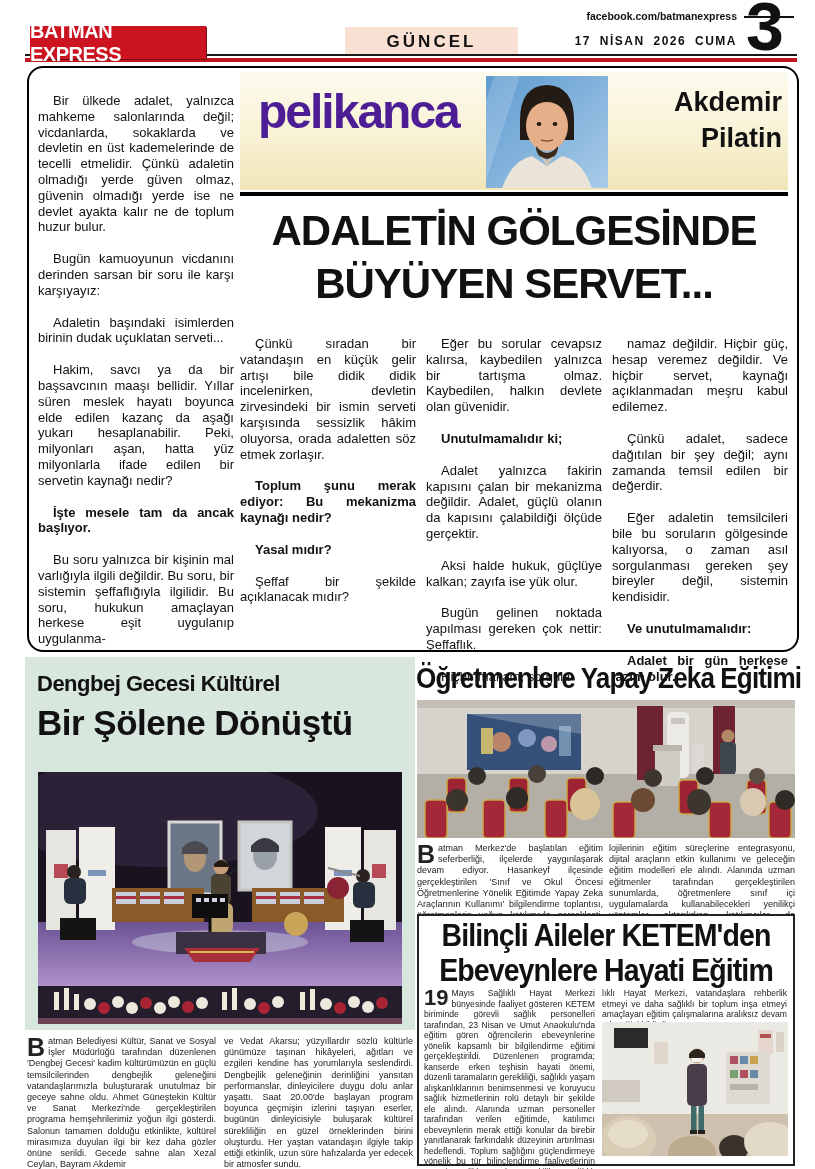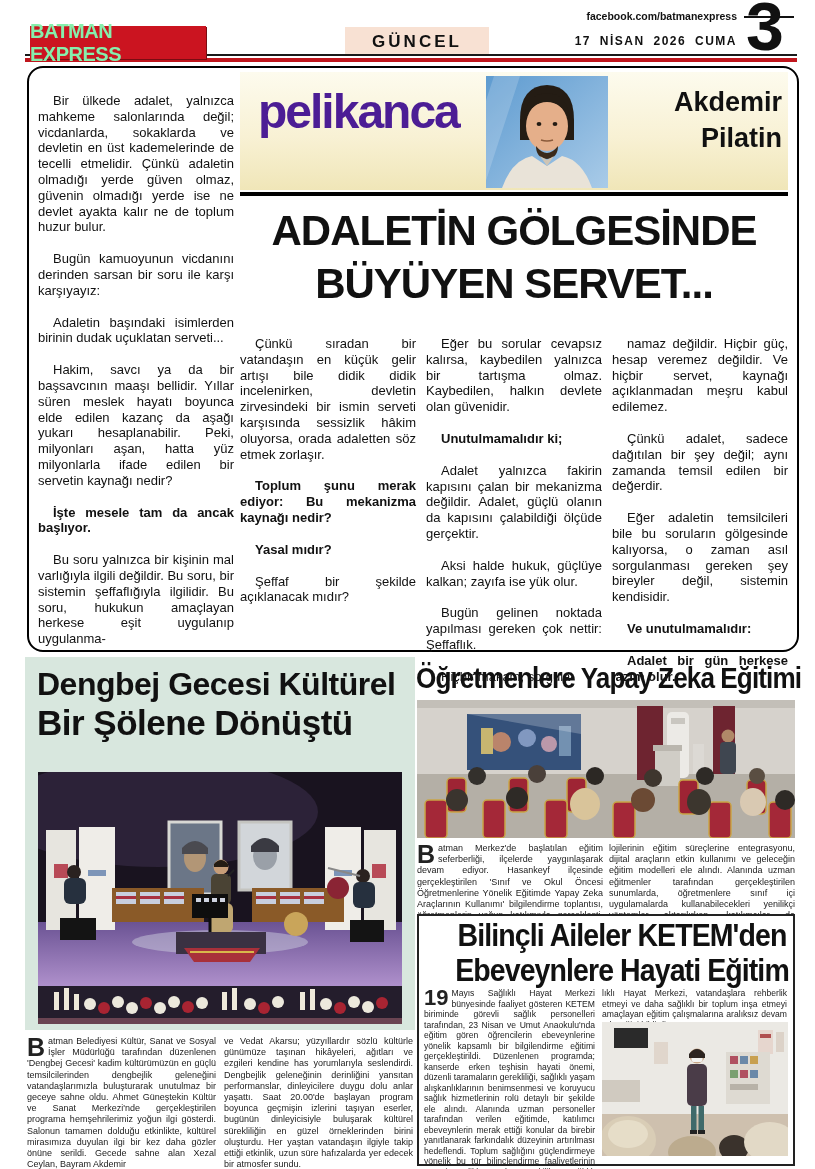--- a/index.html
+++ b/index.html
@@ -1,24 +1,24 @@
 <!DOCTYPE html>
 <html><head>
 <meta charset="utf-8">
 <style>
   html,body{margin:0;padding:0;background:#fff;}
   .page{position:relative;width:815px;height:1169px;background:#fff;overflow:hidden;
         font-family:"Liberation Sans",sans-serif;color:#111;}
   .abs{position:absolute;}
 
   
-  .masthead{left:30px;top:26px;width:176px;height:33px;background:#cb1420;color:#86efac;
+  .masthead{left:30px;top:26px;width:176px;height:33px;background:#cb1420;color:#ffffff;
             display:flex;align-items:center;justify-content:center;font-weight:bold;
             font-size:20px;letter-spacing:-0.5px;z-index:3;box-shadow:1px 1px 0 #7a0c12;}
-  .section-badge{left:345px;top:27px;width:144px;height:29px;background:#f8e1d3;
+  .section-badge{left:345px;top:27px;width:173px;height:29px;background:#f8e1d3;
             display:flex;align-items:center;justify-content:center;font-weight:bold;
             font-size:17px;letter-spacing:3px;}
   .fb{left:505px;top:10px;width:232px;text-align:right;font-size:10.5px;font-weight:bold;}
   .fb-rule{left:744px;top:16px;width:50px;height:2px;background:#111;}
   .date{left:505px;top:34px;width:232px;text-align:right;font-size:12px;font-weight:bold;
         letter-spacing:1.5px;word-spacing:4px;}
   .pagenum{left:746px;top:-8px;font-size:68px;font-weight:bold;line-height:1;
            letter-spacing:-2px;}
   .hrule1{left:25px;top:54px;width:772px;height:1.5px;background:#1a1a1a;z-index:1;}
   .hrule2{left:25px;top:58px;width:772px;height:3.5px;background:#c0161d;z-index:1;}
@@ -39,42 +39,42 @@
   .authorphoto{left:486px;top:76px;width:122px;height:112px;}
   .pelirule{left:240px;top:192px;width:548px;height:3.5px;background:#000;}
   .mainhead{left:240px;top:204px;width:548px;text-align:center;font-weight:bold;
             font-size:42px;line-height:53px;letter-spacing:-1px;}
   .bcol1{left:240px;top:320px;width:176px;}
   .bcol2{left:426px;top:320px;width:176px;}
   .bcol3{left:612px;top:320px;width:176px;}
 
   
   .mintbox{left:25px;top:657px;width:390px;height:373px;background:#d8e7de;}
-  .dengline1{left:37px;top:668px;font-size:32px;font-weight:bold;letter-spacing:-0.5px;
+  .dengline1{left:37px;top:668px;font-size:22px;font-weight:bold;letter-spacing:-0.5px;
              line-height:32px;}
   .dengline2{left:37px;top:702px;font-size:35px;font-weight:bold;letter-spacing:-0.5px;
              line-height:42px;}
   .stagephoto{left:38px;top:772px;width:364px;height:252px;}
   .cap{font-size:9px;line-height:11.2px;text-align:justify;color:#222;}
   .dcap1{left:27px;top:1036px;width:189px;}
   .dcap2{left:224px;top:1036px;width:189px;}
   .dc{float:left;font-weight:bold;font-size:25px;line-height:20px;padding:1px 3px 0 0;}
 
   
   .aihead{left:416px;top:662px;font-size:29px;font-weight:bold;letter-spacing:-1px;
           white-space:nowrap;transform:scaleX(0.9);transform-origin:0 0;}
   .aiphoto{left:417px;top:700px;width:378px;height:138px;}
   .acap1{left:417px;top:843px;width:186px;}
   .acap2{left:609px;top:843px;width:186px;}
 
   
   .ketembox{left:417px;top:914px;width:374px;height:248px;border:2px solid #222;
             background:#fff;}
   .ketemhead{left:417px;top:918px;width:378px;text-align:center;font-weight:bold;
-             font-size:31px;line-height:35px;letter-spacing:-1px;padding-left:16px;}
+             font-size:31px;line-height:35px;letter-spacing:-1px;}
   .ketemhead .hl{display:block;transform:scaleX(0.92);transform-origin:center;
                  white-space:nowrap;}
   .kcap{font-size:8.6px;line-height:10.5px;text-align:justify;color:#222;}
   .kcol1{left:424px;top:988px;width:171px;}
   .kcol2{left:602px;top:988px;width:185px;}
   .kdc{float:left;font-weight:bold;font-size:22px;line-height:19px;padding:0 3px 0 0;}
   .ketemphoto{left:602px;top:1022px;width:186px;height:134px;}
 </style>
 </head>
 <body>

